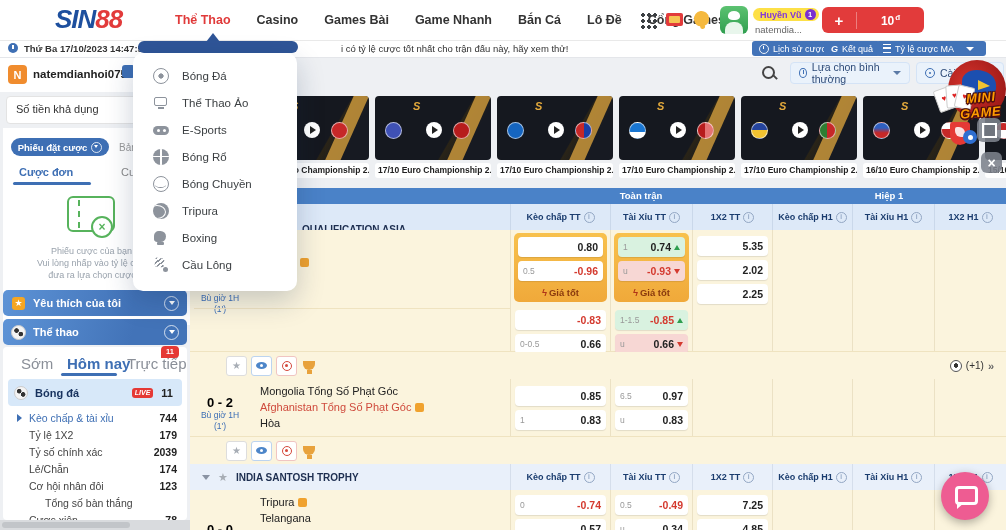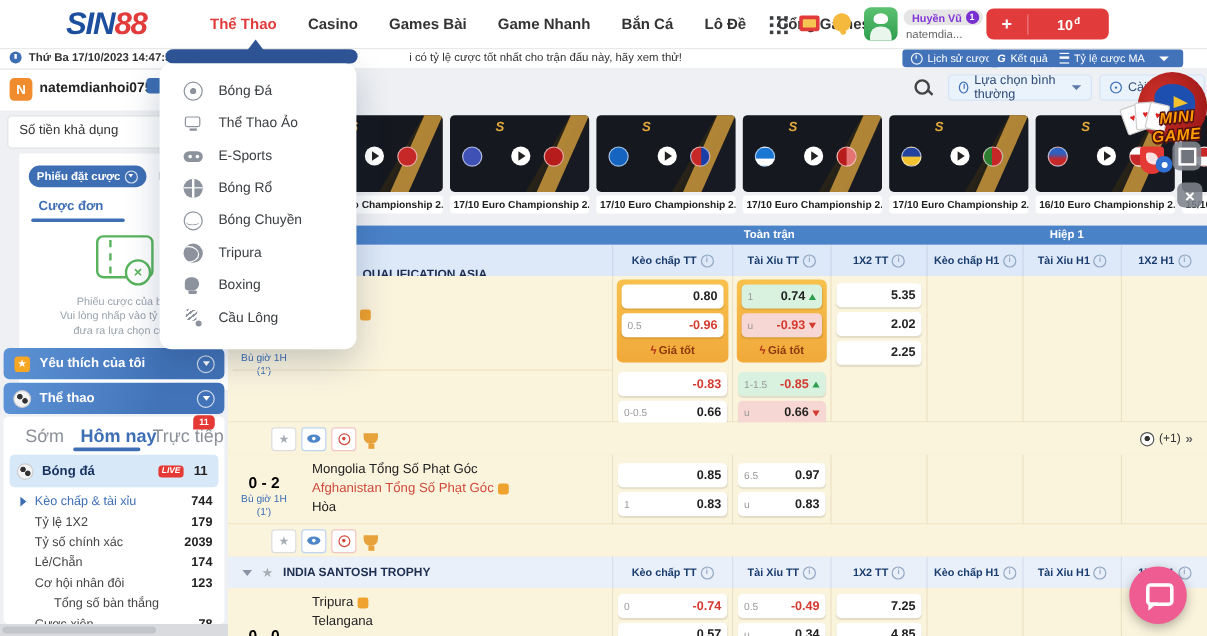--- a/index.html
+++ b/index.html
@@ -16,21 +16,21 @@
   .grid-icon{position:absolute;left:640px;top:12px;width:17px;height:17px;
      background:radial-gradient(circle,#3c4043 1.6px,transparent 1.9px);background-size:6px 6px;}
   .env-icon{position:absolute;left:666px;top:13px;width:17px;height:13px;background:#e23b3b;border-radius:2px;}
   .env-icon:after{content:"";position:absolute;left:3px;top:3px;width:11px;height:7px;background:#f6c453;border-radius:1px;}
   .bell-icon{position:absolute;left:694px;top:11px;width:15px;height:15px;background:#f5b93e;
      border-radius:50% 50% 42% 42%;transform:rotate(-8deg);}
   .bell-icon:after{content:"";position:absolute;left:5px;bottom:-3px;width:5px;height:5px;background:#f5b93e;border-radius:50%;}
   .avatar{position:absolute;left:720px;top:6px;width:28px;height:28px;border-radius:6px;background:linear-gradient(#5cc271,#2f9e4f);overflow:hidden;}
   .avatar:before{content:"";position:absolute;left:8px;top:5px;width:12px;height:9px;background:#fff;border-radius:50% 50% 40% 40%;}
   .avatar:after{content:"";position:absolute;left:5px;top:16px;width:18px;height:12px;background:#e8f6ec;border-radius:8px 8px 0 0;}
-  .user-pill{position:absolute;left:753px;top:8px;height:13px;background:#e5e5e5;border-radius:8px;
+  .user-pill{position:absolute;left:753px;top:8px;height:13px;background:#fde047;border-radius:8px;
      display:flex;align-items:center;padding:0 3px 0 7px;gap:3px;font-size:9px;font-weight:bold;color:#8336d8;}
   .user-pill .bdg{width:11px;height:11px;border-radius:50%;background:#7a2fd0;color:#fff;font-size:7.5px;display:flex;align-items:center;justify-content:center;}
   .uname{position:absolute;left:755px;top:24px;font-size:9.5px;color:#666;}
   .balbtn{position:absolute;left:822px;top:7px;width:102px;height:26px;background:#e23b3b;border-radius:6px;
      display:flex;align-items:center;color:#fff;cursor:pointer;}
   .balbtn .plus{width:34px;text-align:center;font-size:15px;font-weight:bold;border-right:1px solid rgba(255,255,255,.35);}
   .balbtn .amt{flex:1;text-align:center;font-size:12px;font-weight:bold;}
   .balbtn .cur{font-size:8px;vertical-align:super;margin-left:1px;}
 
   
@@ -49,21 +49,21 @@
   .chev{width:0;height:0;border-left:4px solid transparent;border-right:4px solid transparent;border-top:4px solid #fff;margin-left:8px;}
 
   
   .s-user{position:absolute;left:0;top:58px;width:190px;height:34px;background:#fff;}
   .s-n{position:absolute;left:8px;top:7px;width:19px;height:19px;background:#f08c2e;border-radius:4px;color:#fff;
        font-size:11px;font-weight:bold;display:flex;align-items:center;justify-content:center;}
   .s-uname{position:absolute;left:33px;top:10px;font-size:11.5px;font-weight:bold;color:#222;}
   .s-refresh{position:absolute;left:122px;top:7px;width:13px;height:13px;border-radius:3px;background:#3e6fb4;}
   .s-bal{position:absolute;left:6px;top:96px;width:178px;height:26px;background:#fff;border:1px solid #e3e3e3;border-radius:4px;}
   .s-bal span{position:absolute;left:9px;top:6px;font-size:11px;color:#333;}
-  .s-slip{position:absolute;left:16px;top:128px;width:190px;height:197px;background:#fff;}
+  .s-slip{position:absolute;left:3px;top:128px;width:190px;height:197px;background:#fff;}
   .slip-pill{position:absolute;left:8px;top:10px;width:98px;height:18px;background:#3e6fb4;border-radius:12px;color:#fff;
      font-size:9.5px;font-weight:bold;display:flex;align-items:center;justify-content:center;gap:4px;cursor:pointer;}
   .slip-pill .dn{width:9px;height:9px;border:1px solid rgba(255,255,255,.8);border-radius:50%;position:relative;}
   .slip-pill .dn:after{content:"";position:absolute;left:2px;top:2.5px;width:0;height:0;border-left:2.5px solid transparent;border-right:2.5px solid transparent;border-top:3px solid #fff;}
   .slip-tab2{position:absolute;left:116px;top:14px;font-size:10px;color:#999;}
   .btab1{position:absolute;left:16px;top:38px;font-size:11px;font-weight:bold;color:#3e6fb4;cursor:pointer;}
   .btab1 u{position:absolute;left:-6px;top:16px;width:78px;height:3px;background:#3e6fb4;border-radius:2px;}
   .btab2{position:absolute;left:118px;top:38px;font-size:11px;color:#888;cursor:pointer;}
   .ticket{position:absolute;left:64px;top:68px;width:44px;height:32px;border:2px solid #57b35c;border-radius:6px;}
   .ticket:before{content:"";position:absolute;left:9px;top:2px;bottom:2px;border-left:2px dashed #57b35c;}

